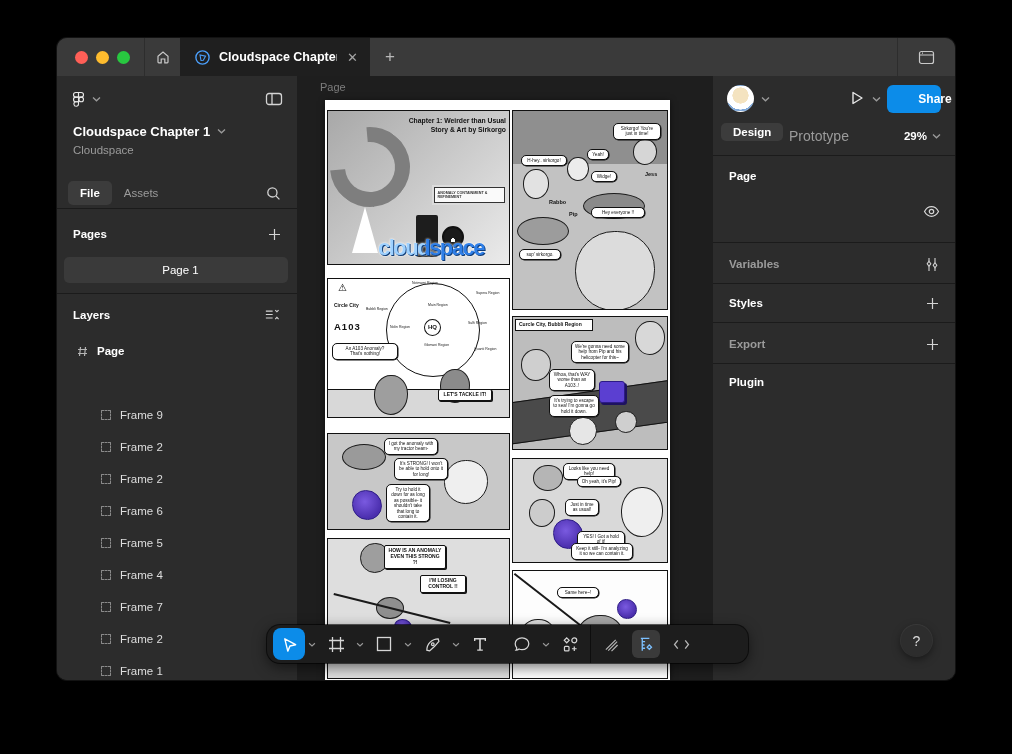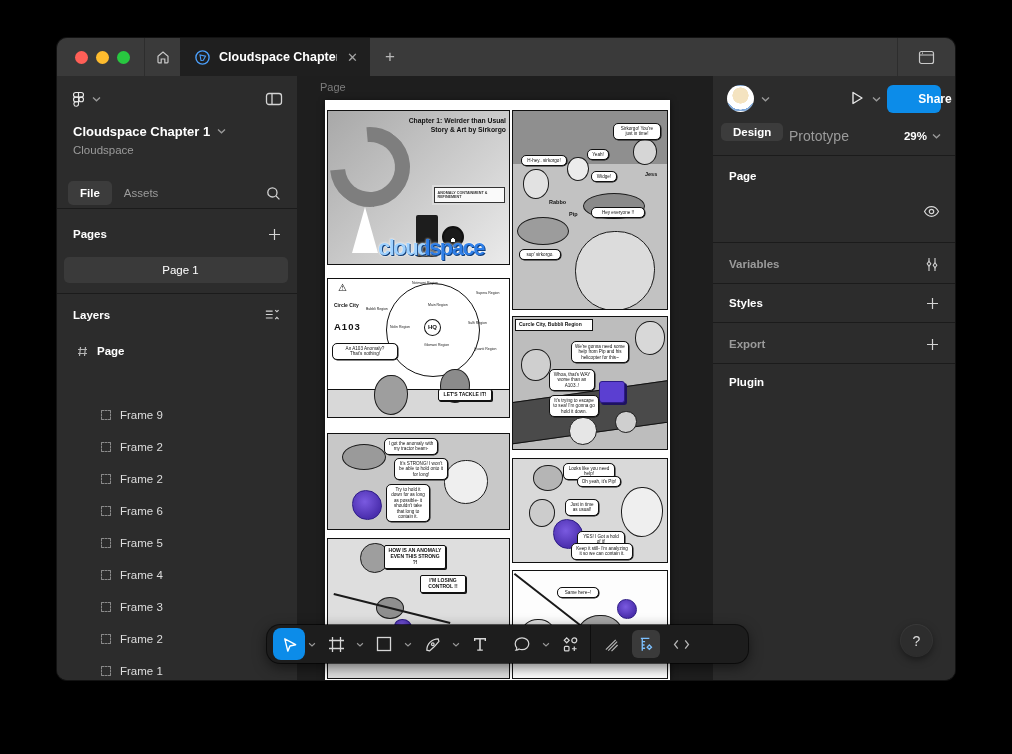--- a/index.html
+++ b/index.html
@@ -243,21 +243,21 @@
           <span>Frame 5</span>
         </div>
 
         <div class="layer-item" style="padding-left: 44px; gap: 9px; top: 483px;">
           <span class="dashed-sq"></span>
           <span>Frame 4</span>
         </div>
 
         <div class="layer-item" style="padding-left: 44px; gap: 9px; top: 515px;">
           <span class="dashed-sq"></span>
-          <span>Frame 3</span>
+          <span>Frame 7</span>
         </div>
 
         <div class="layer-item" style="padding-left: 44px; gap: 9px; top: 547px;">
           <span class="dashed-sq"></span>
           <span>Frame 2</span>
         </div>
 
         <div class="layer-item" style="padding-left: 44px; gap: 9px; top: 579px;">
           <span class="dashed-sq"></span>
           <span>Frame 1</span>

